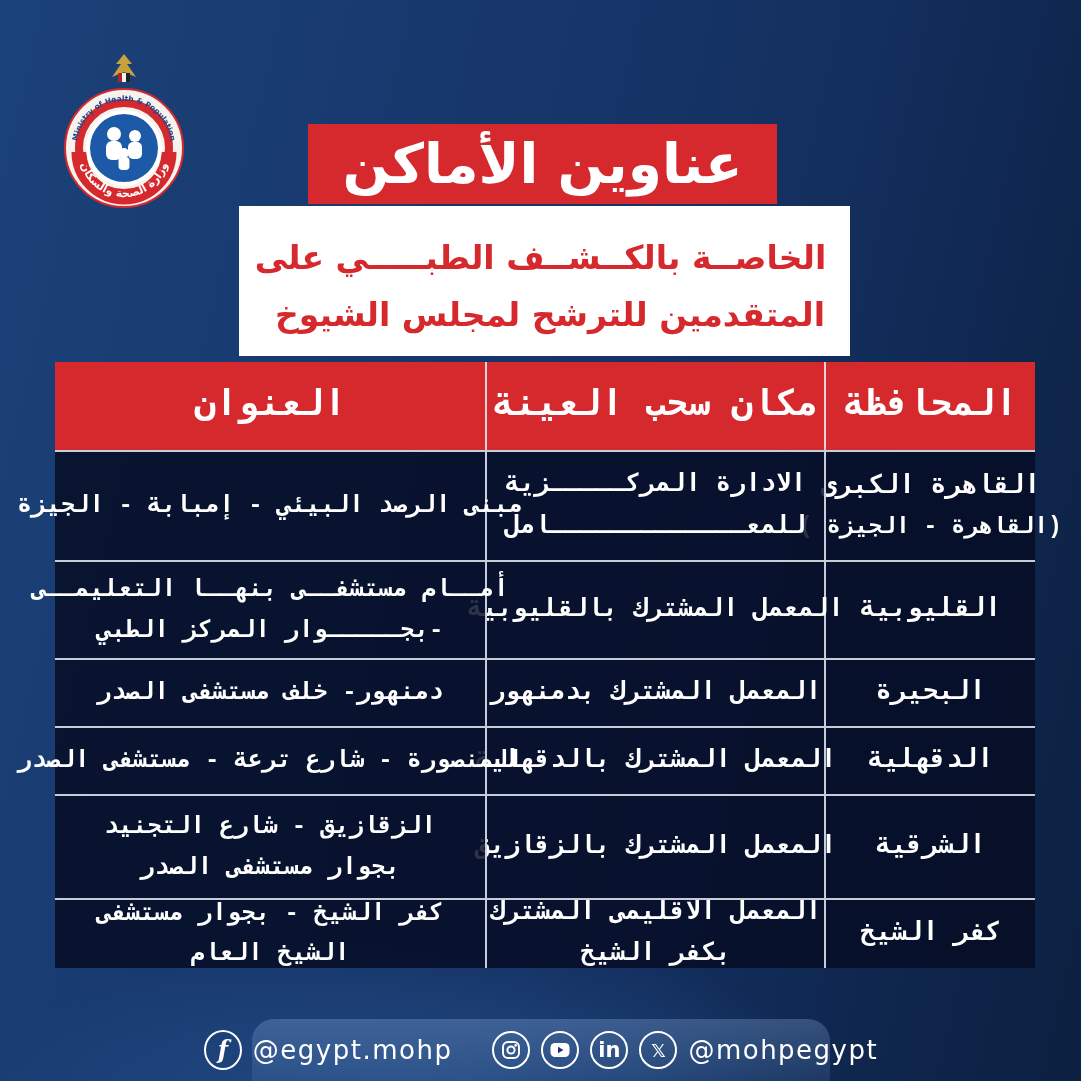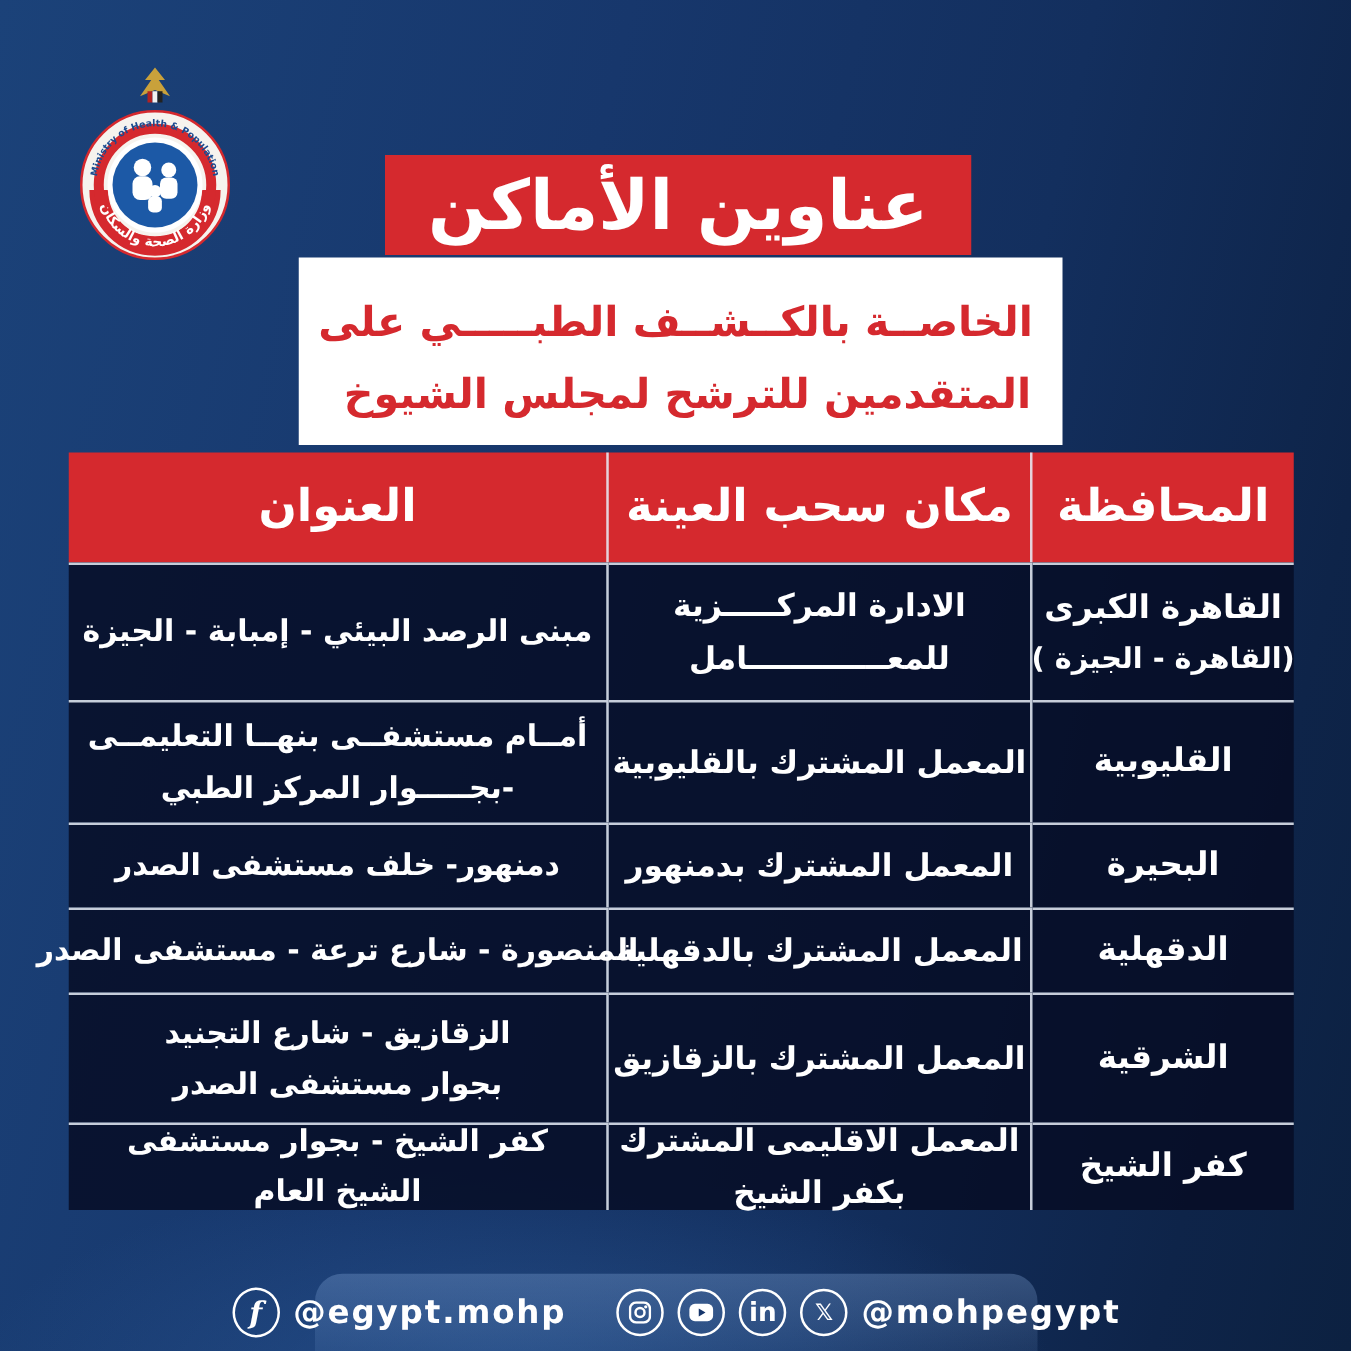--- a/index.html
+++ b/index.html
@@ -43,39 +43,40 @@
   .trow.h1{height:110px;}
   .trow.h2{height:98px;}
   .trow.h3{height:68px;}
   .trow.h4{height:68px;}
   .trow.h5{height:104px;}
   .trow.h6{height:68px;}
   .cell{
     display:flex;flex-direction:column;align-items:center;justify-content:center;
     gap:15px;font-weight:bold;white-space:nowrap;line-height:1.05;
     background:rgba(6,12,36,0.84);
+    font-family:Liberation Mono, monospace;
   }
   .trow.head .cell{background:transparent;font-size:36px;}
   .trow.body .cell{border-top:2px solid rgba(232,238,248,0.85);}
   .cell:not(:first-child){border-left:0;}
   .cell + .cell{border-right:2px solid rgba(232,238,248,0.85);}
   .cell.gov{font-size:26px;}
   .cell.place{font-size:25px;}
   .cell.addr{font-size:24px;}
   .line:empty{display:none;}
 
   
   #footer-bar{
     position:absolute;left:252px;top:1019px;width:578px;height:62px;
     border-radius:22px 22px 0 0;
     background:linear-gradient(180deg, rgba(142,178,228,0.30) 0%, rgba(110,150,205,0.14) 100%);
     display:flex;align-items:center;justify-content:center;gap:11px;direction:ltr;
     color:#fff;
   }
-  .handle{font-weight:bold;font-size:26px;letter-spacing:1.5px;}
+  .handle{font-weight:normal;font-size:26px;letter-spacing:1.5px;}
   .sicon{
     width:34px;height:34px;border:2.5px solid #fff;border-radius:50%;
     display:flex;align-items:center;justify-content:center;flex:0 0 auto;
     font-weight:bold;color:#fff;
   }
   .sicon svg{display:block;}
   #fb-icon{font-family:"DejaVu Serif",serif;font-style:italic;font-size:24px;padding-bottom:2px;}
   #li-icon{font-size:21px;}
   #x-icon{font-size:18px;}
   .vsep{width:2px;height:32px;background:rgba(255,255,255,0.9);margin:0 9px;}

